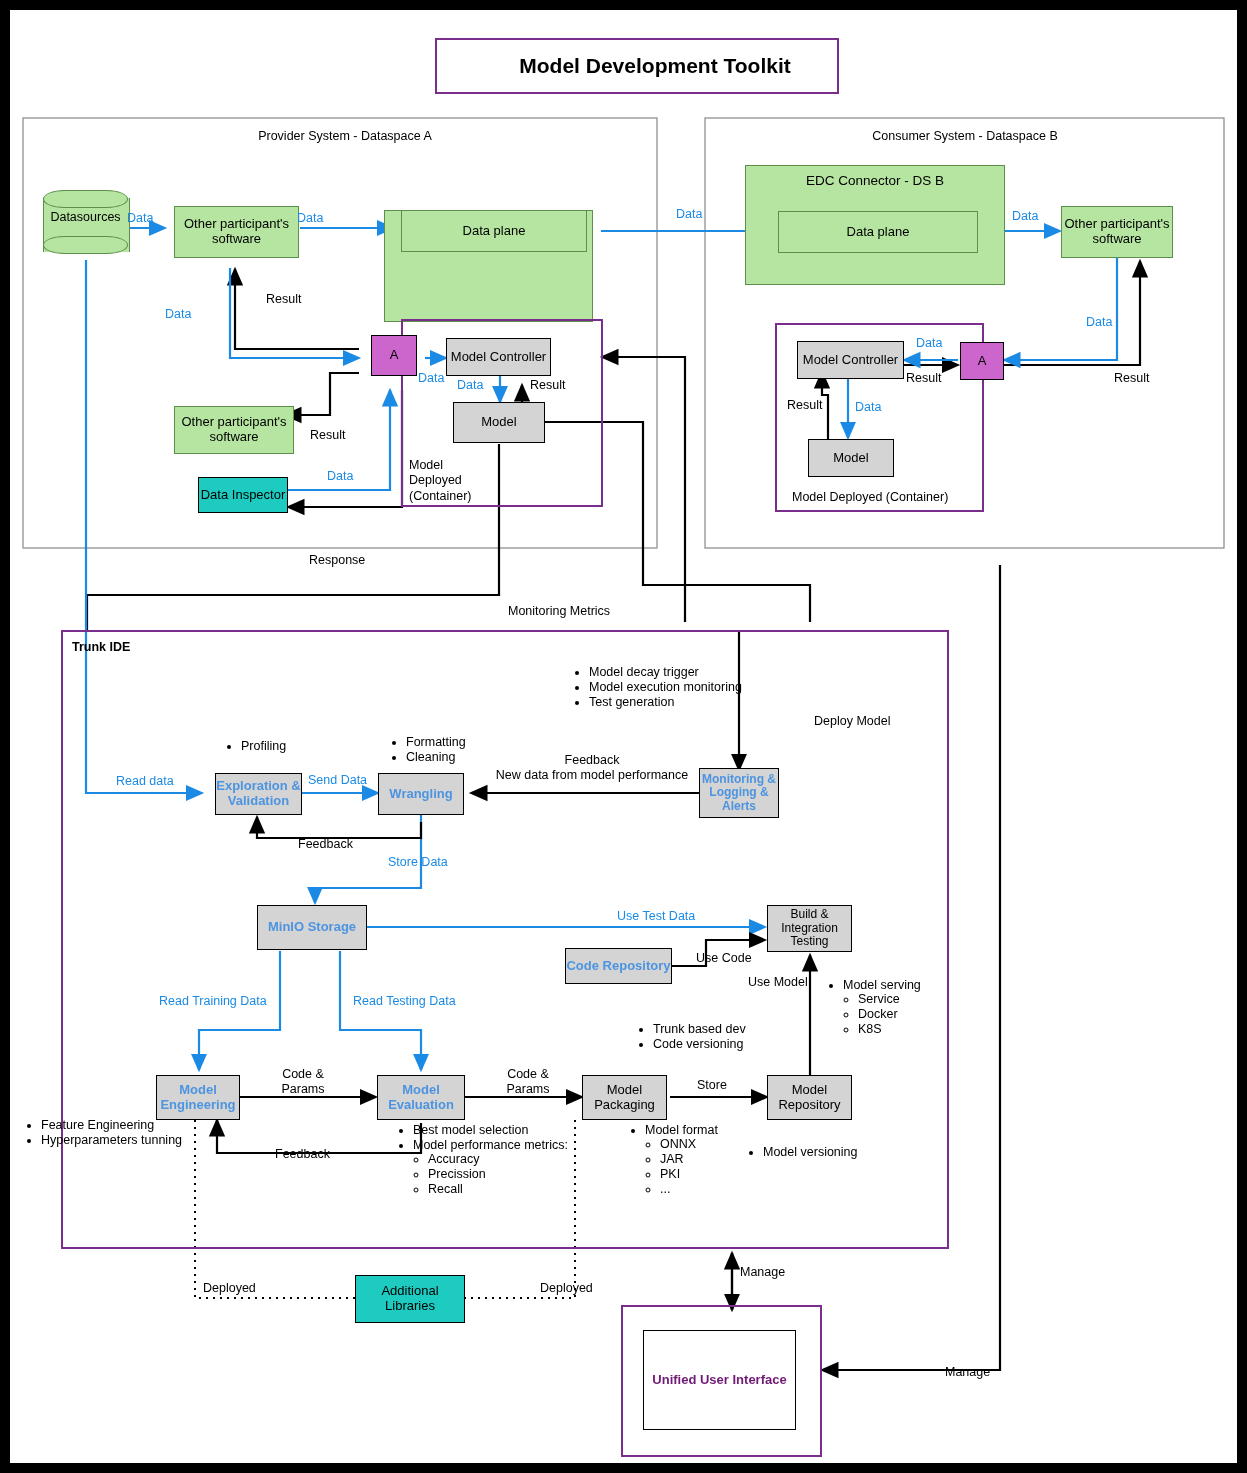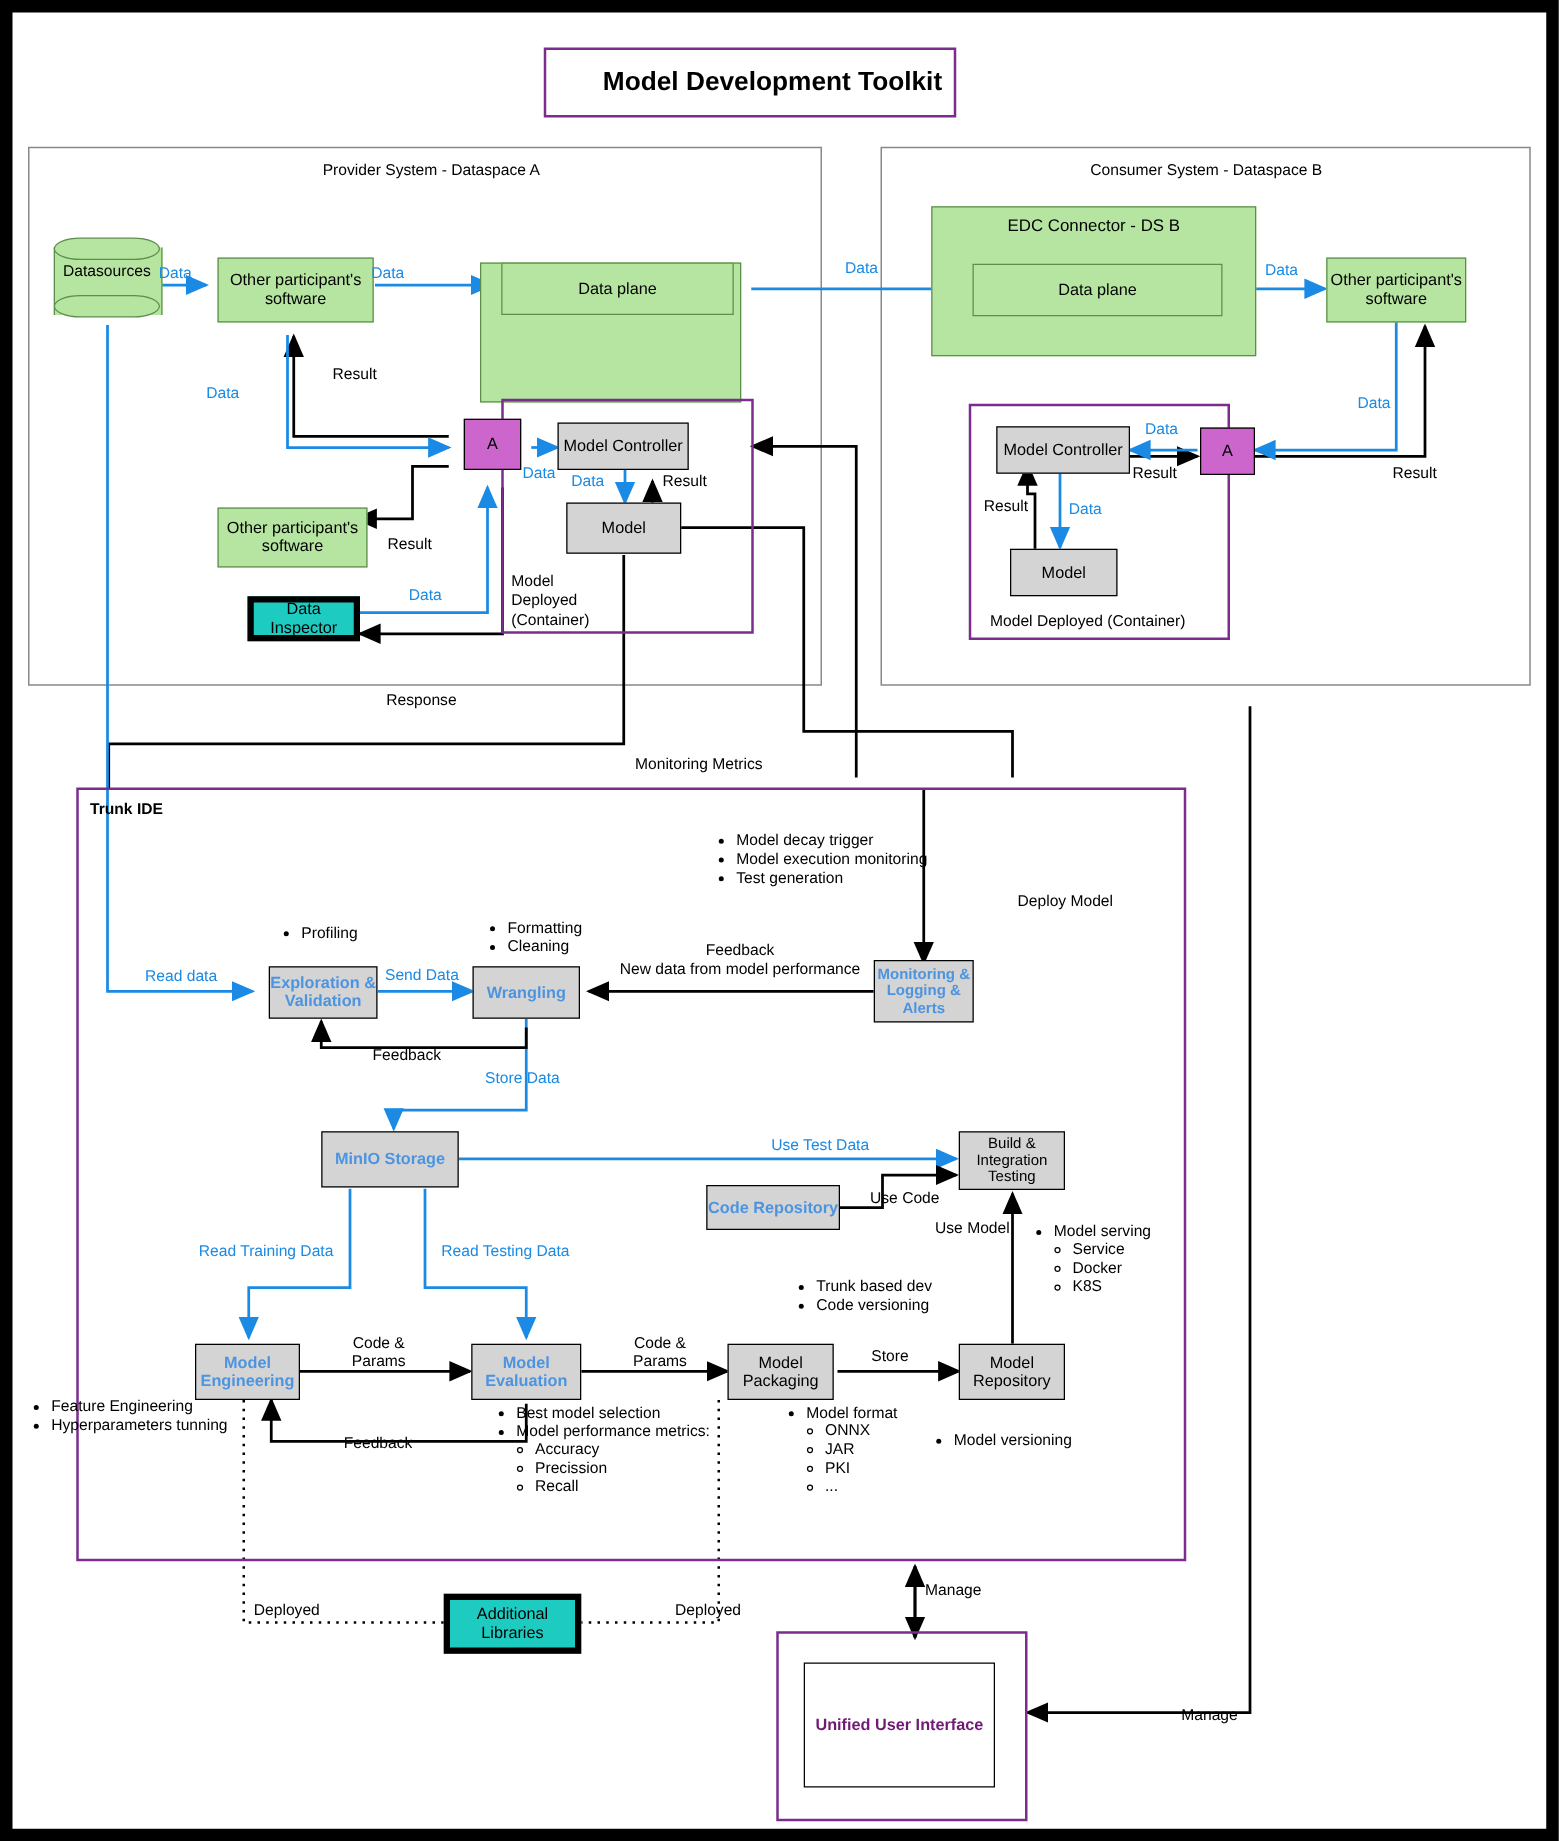--- a/index.html
+++ b/index.html
@@ -12,21 +12,21 @@
   .lbl{position:absolute;box-sizing:border-box;font-size:12.5px;color:#000;
        line-height:1.22;white-space:pre-line;}
   .blue{color:#1a8ae5;}
   .title{border:2px solid #7b2d8e;font-weight:bold;font-size:21px;background:#fff;}
   .green{background:#b5e5a0;border:1px solid #5b8f4a;font-size:13px;}
   .greenbig{background:#b5e5a0;border:1px solid #5b8f4a;font-size:13.5px;
             align-items:flex-start;padding-top:7px;}
   .grey{background:#d4d4d4;border:1px solid #000;font-size:13px;}
   .greyblue{background:#d4d4d4;border:1px solid #000;font-size:13px;
             color:#4d94e0;font-weight:bold;}
-  .cyan{background:#1ecbc0;border:5px solid #000000;font-size:13px;}
+  .cyan{background:#1ecbc0;border:1px solid #000000;font-size:13px;}
   .purpbox{border:2px solid #7b2d8e;background:transparent;}
   .plainbox2{border:1px solid #000;background:transparent;}
   .idelabel{font-size:12.5px;font-weight:bold;}
   ul.b{margin:0;padding-left:13px;list-style-type:disc;}
   ul.b ul{margin:0;padding-left:15px;list-style-type:circle;}
   ul.b li{font-size:12.5px;margin:0 0 1px 0;}
   .uui{color:#701a75;font-weight:bold;font-size:13px;}
 </style>
 </head>
 <body>
@@ -121,21 +121,21 @@
       <path d="M722,1300 L722,1243" marker-end="url(#ab)"></path>
       <path d="M990,555 L990,1360 L812,1360" marker-end="url(#ab)"></path>
     </g>
 
     <g fill="none" stroke="#000" stroke-width="2" stroke-dasharray="2,5">
       <path d="M185,1110 L185,1288 L345,1288"></path>
       <path d="M565,1110 L565,1288 L455,1288"></path>
     </g>
   </svg>
 
-  <div class="nd title" style="left:425px;top:28px;width:330px;height:56px;padding-left:36px;">Model Development Toolkit</div>
+  <div class="nd title" style="left:425px;top:28px;width:404px;height:56px;padding-left:36px;">Model Development Toolkit</div>
 
   <div class="lbl" style="left:175px;top:119px;width:320px;text-align:center;font-size:12.5px;">Provider System - Dataspace A</div>
 
   <div style="position:absolute;left:33px;top:180px;width:85px;height:70px;">
     <div style="position:absolute;left:0;top:8px;width:85px;height:54px;background:#b5e5a0;border-left:1px solid #5b8f4a;border-right:1px solid #5b8f4a;"></div>
     <div style="position:absolute;left:0;top:0px;width:83px;height:16px;background:#b5e5a0;border:1px solid #5b8f4a;border-radius:50%/100%;"></div>
     <div style="position:absolute;left:0;top:46px;width:83px;height:16px;background:#b5e5a0;border:1px solid #5b8f4a;border-radius:50%/100%;"></div>
     <div style="position:absolute;left:0;top:20px;width:85px;text-align:center;font-size:12.5px;">Datasources</div>
   </div>
 

